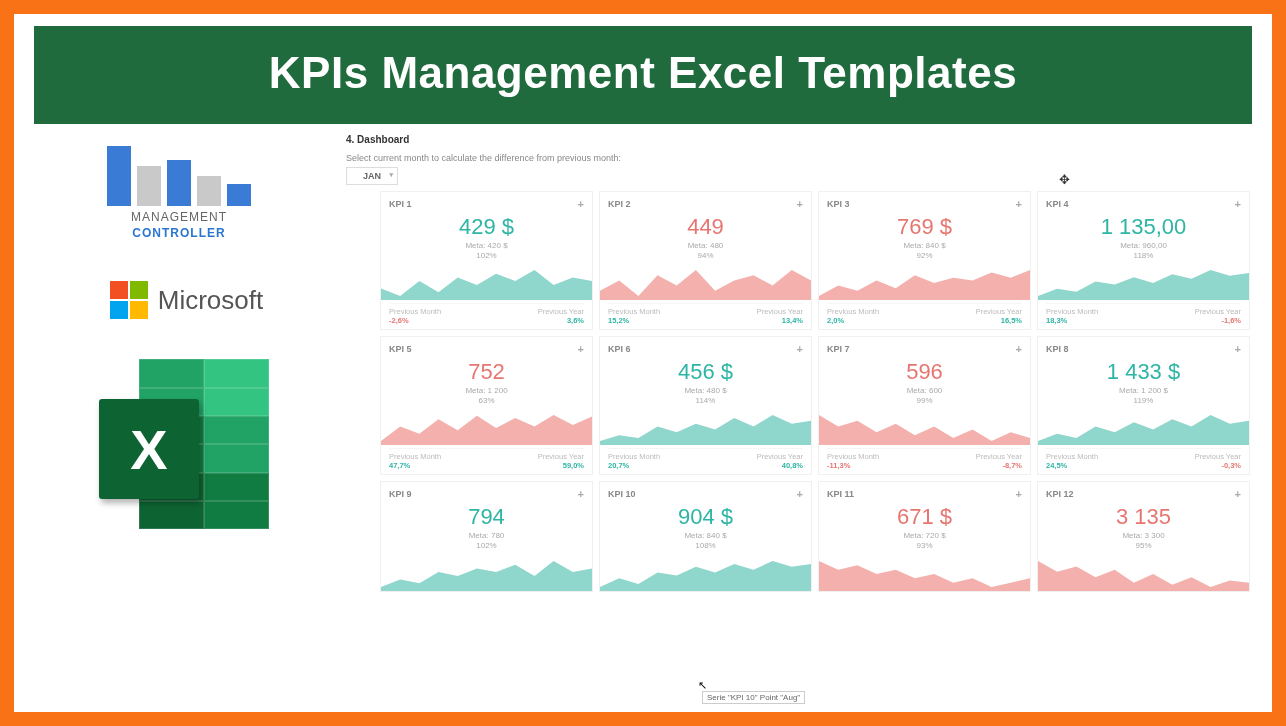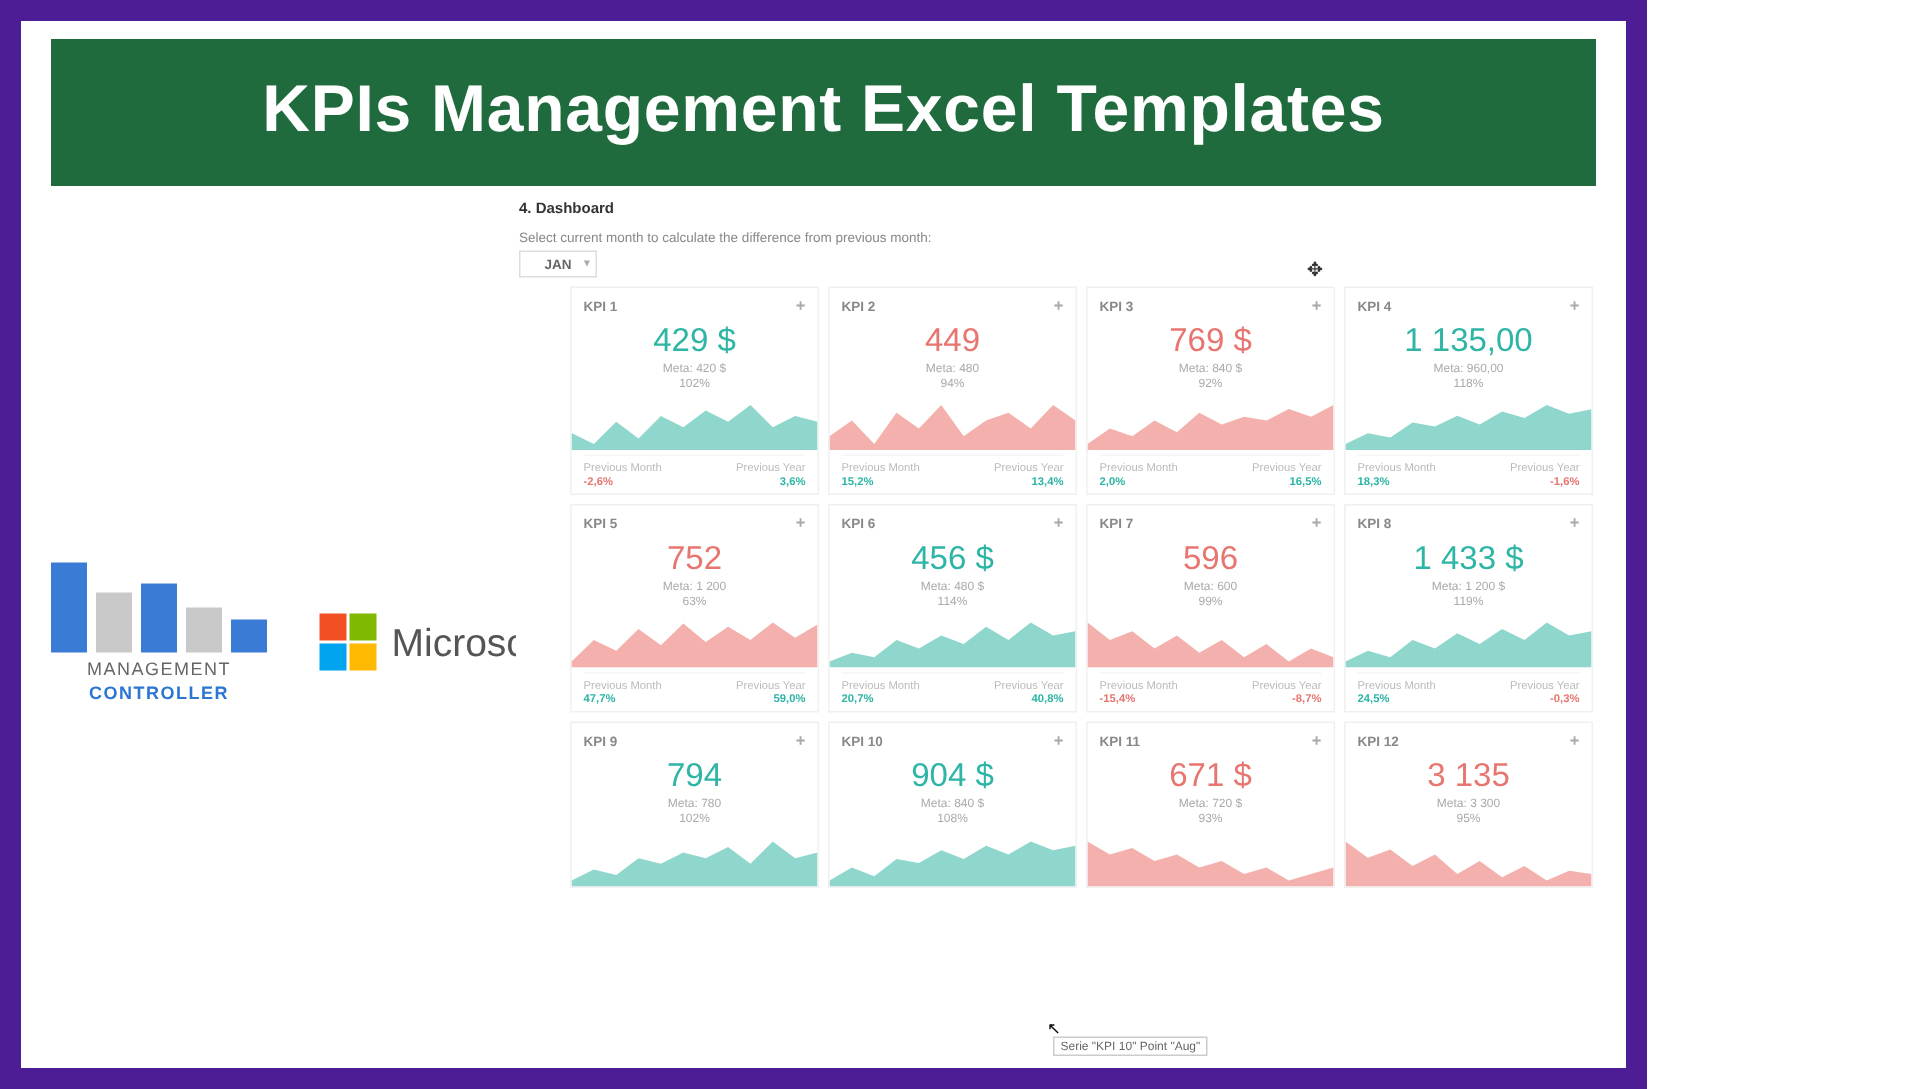--- a/index.html
+++ b/index.html
@@ -1,22 +1,22 @@
 <!DOCTYPE html>
 <html><head>
 <meta charset="utf-8">
 <style>
 * { box-sizing: border-box; margin: 0; padding: 0; }
 body { font-family: -apple-system, BlinkMacSystemFont, "Segoe UI", Arial, sans-serif; background: #fff; width: 1286px; height: 726px; overflow: hidden; }
-.outer-frame { width: 1098px; height: 726px; background: #4c1d95; padding: 14px; }
+.outer-frame { width: 1286px; height: 726px; background: #f97316; padding: 14px; }
 .white-frame { width: 100%; height: 100%; background: #fff; padding: 12px 20px 12px 20px; display: flex; flex-direction: column; }
 .title-bar { background: #1f6b3d; color: #fff; text-align: center; padding: 22px 0 26px 0; }
 .title-bar h1 { font-size: 44px; font-weight: 800; letter-spacing: 0.5px; }
 .main-area { flex: 1; display: flex; gap: 20px; margin-top: 6px; }
-.left-col { width: 290px; display: flex; align-items: center; gap: 20px; padding-top: 6px; }
+.left-col { width: 290px; display: flex; flex-direction: column; align-items: center; gap: 20px; padding-top: 6px; }
 .logo-chart { display: flex; align-items: flex-end; gap: 6px; height: 70px; }
 .logo-chart .bar { width: 24px; background: #3a7bd5; }
 .logo-chart .bar.gray { background: #c9c9c9; }
 .logo-label { text-align: center; font-size: 12px; letter-spacing: 1px; color: #666; line-height: 1.3; margin-top:4px; }
 .logo-label .ctrl { color: #2a76d2; font-weight: 700; }
 .ms-logo { display: flex; align-items: center; gap: 10px; margin-top: 20px; padding-left: 15px; }
 .ms-squares { display: grid; grid-template-columns: 18px 18px; grid-template-rows: 18px 18px; gap: 2px; }
 .ms-squares div:nth-child(1){background:#f25022;} .ms-squares div:nth-child(2){background:#7fba00;} .ms-squares div:nth-child(3){background:#00a4ef;} .ms-squares div:nth-child(4){background:#ffb900;}
 .ms-text { font-size: 26px; color: #555; font-weight: 500; }
 .excel-logo { position: relative; width: 200px; height: 190px; margin-top: 10px; }
@@ -221,21 +221,21 @@
     </div>
     <div class="kpi-value red">596</div>
     <div class="kpi-meta">Meta: 600<br>99%</div>
     <div class="kpi-chart">
                 <svg viewBox="0 0 200 36" preserveAspectRatio="none">
                   <path d="M0,36 L0.0,6.0 L18.2,17.6 L36.4,11.8 L54.5,23.3 L72.7,14.7 L90.9,26.2 L109.1,17.6 L127.3,29.1 L145.5,20.4 L163.6,32.0 L181.8,23.3 L200.0,29.1 L200,36 Z" fill="#f3b0ac" stroke="none"></path>
                 </svg>
               </div>
 
     <div class="kpi-footer">
-      <span><span class="lbl">Previous Month</span><br><span class="val-red">-15,4%</span></span>
+      <span><span class="lbl">Previous Month</span><br><span class="val-red">-11,3%</span></span>
       <span style="text-align:right"><span class="lbl">Previous Year</span><br><span class="val-red">-8,7%</span></span>
     </div>
             </div>
             <div class="kpi-card">
     <div class="kpi-head">
       <span>KPI 8</span>
       <span class="plus">+</span>
     </div>
     <div class="kpi-value teal">1 433 $</div>
     <div class="kpi-meta">Meta: 1 200 $<br>119%</div>

